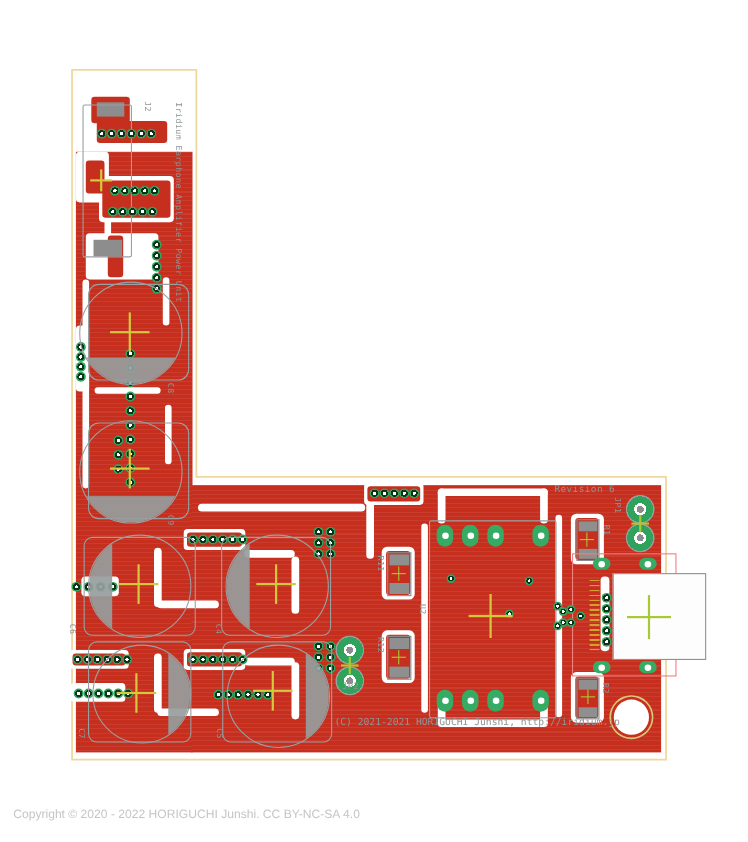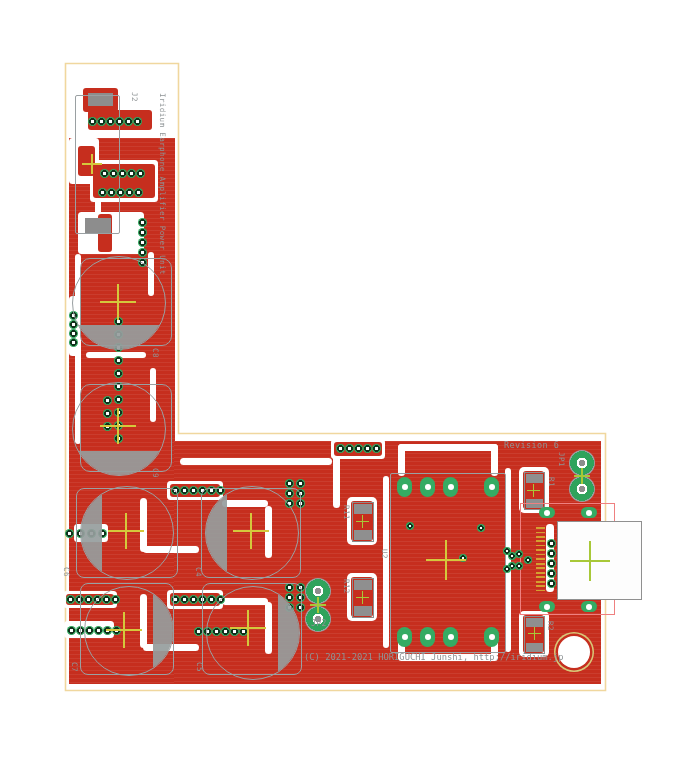--- a/index.html
+++ b/index.html
@@ -356,13 +356,14 @@
   <div class="vlabel" style="left:351px;top:505px">R11</div>
   <div class="vlabel" style="left:351px;top:579px">R12</div>
   <div class="vlabel" style="left:389px;top:549px">U2</div>
   <div class="vlabel" style="left:566px;top:452px">JP1</div>
   <div class="vlabel" style="left:556px;top:477px">R1</div>
   <div class="vlabel" style="left:555px;top:621px">R2</div>
   <div class="slk" style="left:311px;top:619px">JP2</div>
   <div class="slk" style="left:504px;top:440px;font-size:8.5px">Revision 6</div>
   <div class="slk" style="left:304px;top:652px;font-size:8.8px;letter-spacing:0">(C) 2021-2021 HORIGUCHI Junshi, http://iridium.jp</div>
 
+  <div class="footer-text" style="left:12px;top:735px">Copyright © 2020 - 2022 HORIGUCHI Junshi. CC BY-NC-SA 4.0</div>
 </div>
 
 </body></html>

